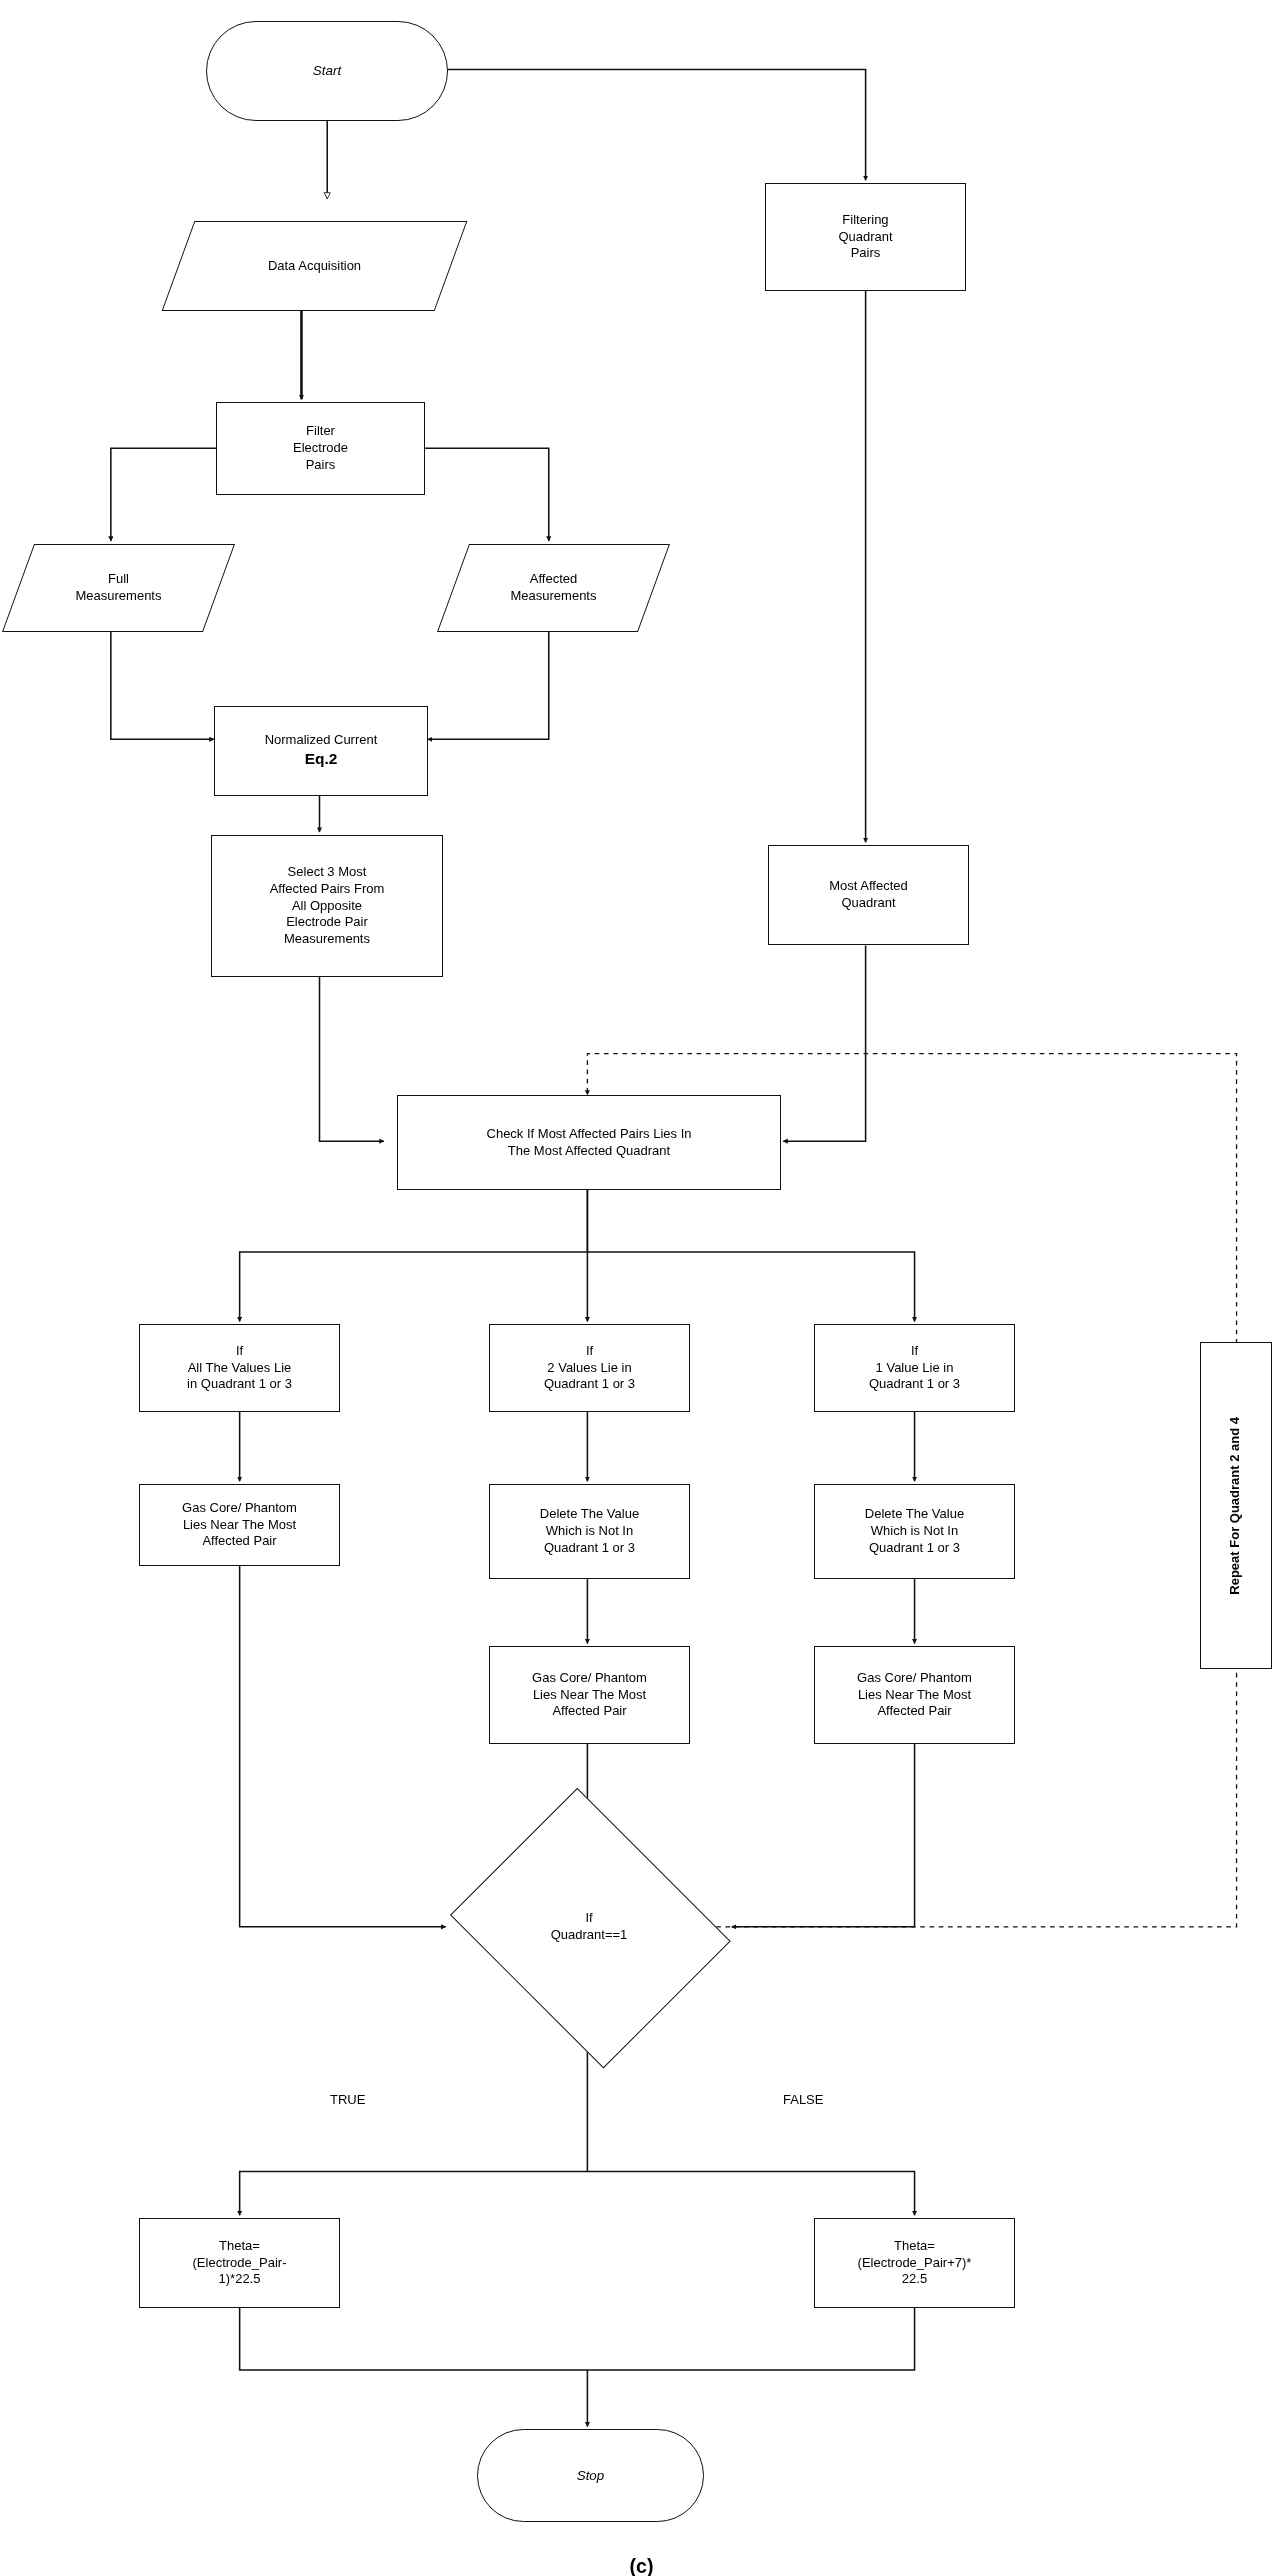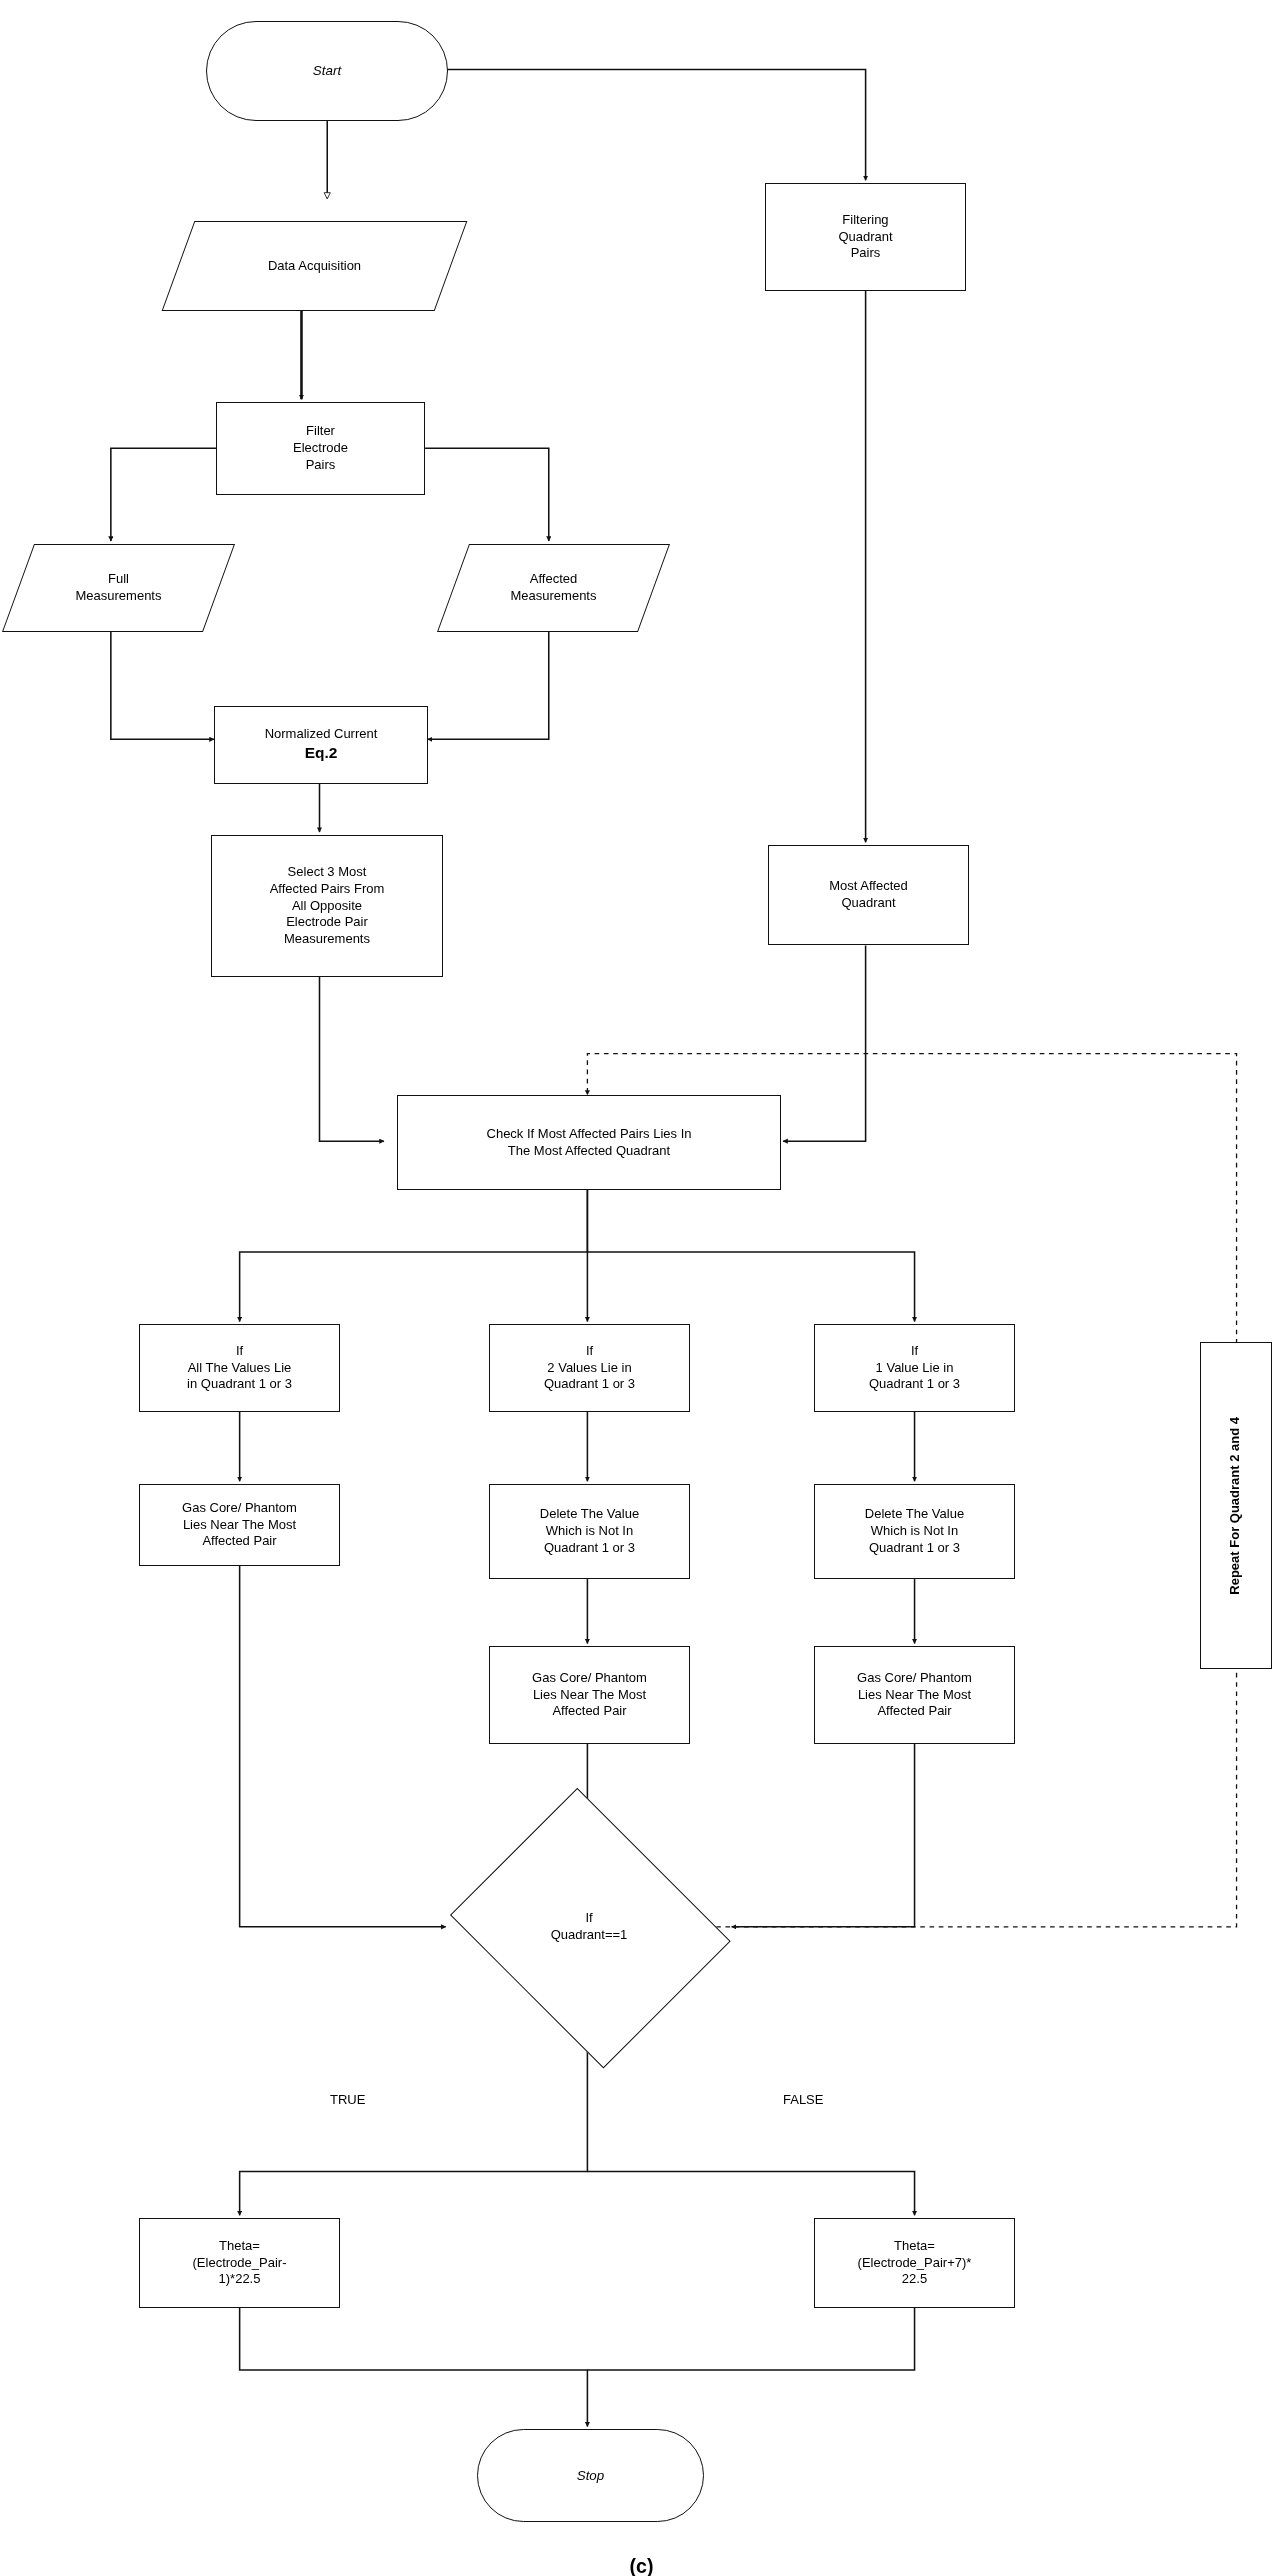--- a/index.html
+++ b/index.html
@@ -208,21 +208,21 @@
     <span class="lbl">Full
 Measurements</span>
   </div>
 
   <div class="node io" style="left:453px; top:544px; width:201px; height:88px;">
     <div class="skewbox"></div>
     <span class="lbl">Affected
 Measurements</span>
   </div>
 
-  <div class="node process" style="left:214px; top:706px; width:214px; height:78px; flex-direction:column; justify-content:center;">
+  <div class="node process" style="left:214px; top:706px; width:214px; height:90px; flex-direction:column; justify-content:center;">
     <span class="lbl">Normalized Current</span>
     <span class="lbl eq-strong">Eq.2</span>
   </div>
 
   <div class="node process" style="left:211px; top:835px; width:232px; height:142px;text-align:center;">
     <span class="lbl">Select 3 Most
 Affected Pairs From
 All Opposite
 Electrode Pair
 Measurements</span>

